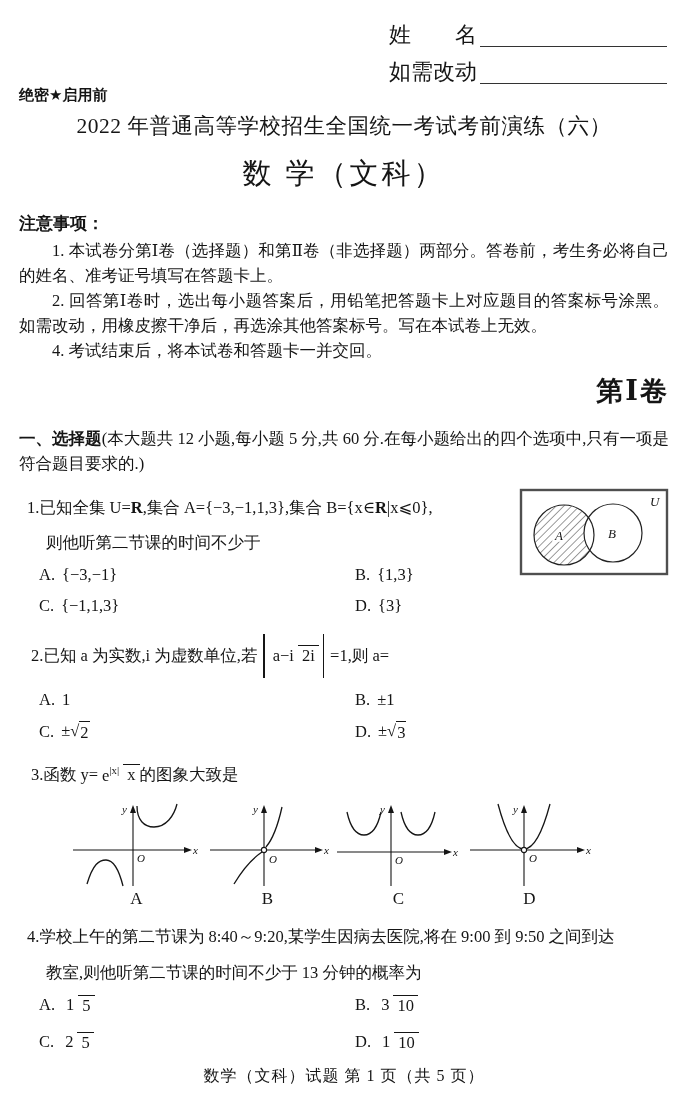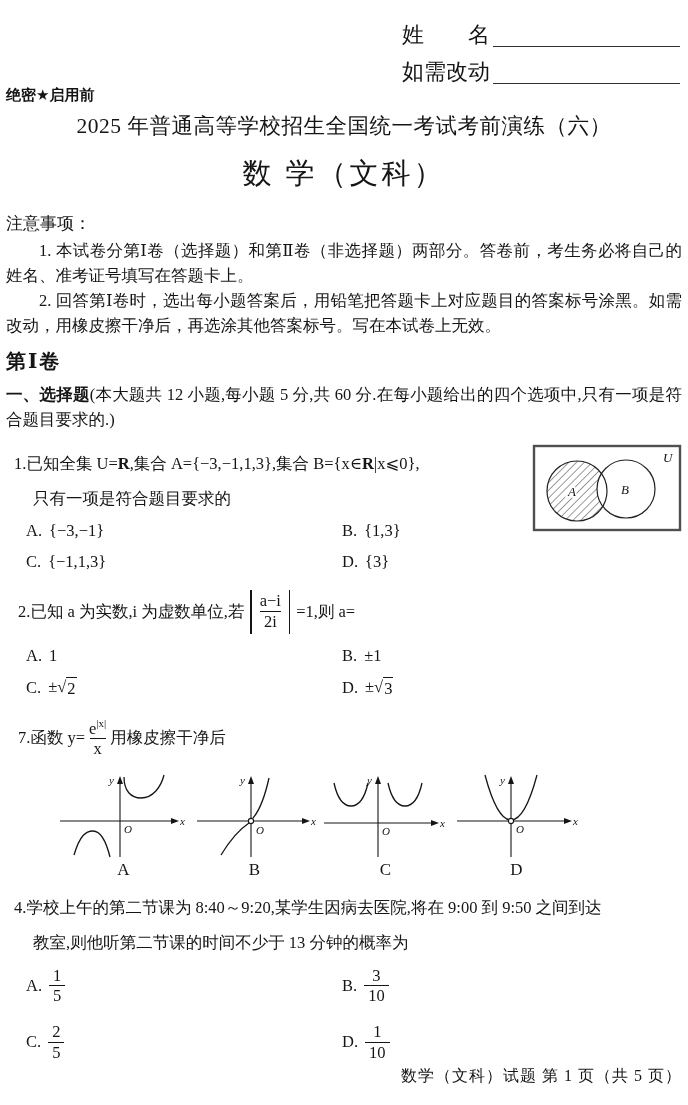--- a/index.html
+++ b/index.html
@@ -1,104 +1,105 @@
 <!DOCTYPE html>
 <html><head>
 <meta charset="utf-8">
 <style>
   html,body{margin:0;padding:0;background:#e8e8e8;}
   .page{
     width:688px;height:1105px;box-sizing:border-box;
-    margin:0 auto;padding:10px 6px 14px;
+    margin:0 auto;padding:10px 19px 14px;
     background:#ffffff;color:#151515;
     font-family:"Liberation Serif","DejaVu Serif",serif;
     font-size:16.5px;
     display:flex;flex-direction:column;overflow:hidden;
   }
   
   .fill-block{width:278px;margin-left:auto;margin-right:2px;}
   .fill-row{display:flex;align-items:flex-end;height:37px;}
   .fill-label{font-size:22px;white-space:pre;line-height:1.15;}
   .fill-line{flex:1;border-bottom:1.2px solid #333;margin-left:3px;height:30px;}
   
   .secrecy{font-family:"Liberation Sans","DejaVu Sans",sans-serif;font-weight:700;font-size:15px;margin-top:2px;}
   .exam-title{font-size:21.5px;font-weight:400;text-align:center;margin:6px 0 0;letter-spacing:.5px;}
   .subject-title{font-family:"Liberation Sans","DejaVu Sans",sans-serif;font-weight:400;font-size:29px;text-align:center;margin:14px 0 10px;letter-spacing:3px;white-space:pre;}
   
-  .notice-title{font-family:"Liberation Sans","DejaVu Sans",sans-serif;font-weight:400;font-size:17px;margin:8px 0 3px;}
+  .notice-title{font-family:"Liberation Sans","DejaVu Sans",sans-serif;font-weight:700;font-size:17px;margin:8px 0 3px;}
   .notice-item{margin:0;text-indent:2em;line-height:1.52;text-align:justify;}
   
-  .volume-title{font-size:20px;font-weight:700;text-align:left;margin:10px 0 6px;letter-spacing:2px;}
+  .volume-title{font-size:27px;font-weight:700;text-align:right;margin:10px 0 16px;letter-spacing:2px;}
   .instruction{margin:2px 0 4px;line-height:1.45;text-align:justify;}
   .instr-lead{font-family:Liberation Mono, monospace;font-weight:700;}
   
   .question{position:relative;margin-top:6px;}
   .stem{margin:8px;line-height:1.65;}
   .cont{padding-left:19px;}
   .q1 .stem{padding-right:160px;}
   .opts{display:grid;grid-template-columns:316px auto;justify-content:start;align-items:center;margin:7px 0 0 20px;row-gap:11px;}
   .opt{display:flex;align-items:center;gap:7px;white-space:nowrap;}
   
   .mathline{display:flex;align-items:center;flex-wrap:wrap;margin:12px;line-height:1.65;}
-  .frac{display:inline-flex;flex-direction:column;align-items:center;line-height:1.2;vertical-align:middle;}
+  .frac{display:inline-flex;flex-direction:row;align-items:center;line-height:1.2;vertical-align:middle;}
   .frac .num{padding:0 4px;}
   .frac .den{border-top:1.3px solid #151515;padding:0 4px;}
   .vbar{width:1.3px;background:#151515;height:44px;display:inline-block;margin:0 4px;}
   .absgrp{display:inline-flex;align-items:center;margin:0 2px;}
   sup{font-size:11px;}
   .sqrt{display:inline-flex;align-items:flex-start;}
   .radicand{border-top:1.1px solid #151515;line-height:1.3;padding:0 1px;}
   
   .graphs{display:flex;margin:4px 0 0 52px;}
   .gcell{width:131px;text-align:center;}
   .gcell svg{display:block;margin:0 auto;}
   .glabel{margin-top:1px;font-size:17px;}
   .q4-opts{row-gap:16px;margin-top:9px;}
   
   svg .curve{fill:none;stroke:#151515;stroke-width:1.3;}
   svg .axis{stroke:#151515;stroke-width:1.1;}
   svg .ah{fill:#151515;stroke:none;}
   svg text{font-family:"Liberation Serif","DejaVu Serif",serif;font-style:italic;font-size:11px;fill:#151515;}
   .venn{position:absolute;top:2px;right:0;}
   .venn text{font-size:13px;}
-  .footer{margin-top:auto;text-align:right;font-size:16px;padding-bottom:4px;letter-spacing:1px;}
+  .footer{margin-top:auto;text-align:center;font-size:16px;padding-bottom:4px;letter-spacing:1px;}
 </style>
 </head>
 <body>
 
 <div class="page">
 
   <div class="fill-block">
     <div class="fill-row">
       <span class="fill-label">姓　　名</span>
       <span class="fill-line"></span>
     </div>
     <div class="fill-row">
       <span class="fill-label">如需改动</span>
       <span class="fill-line"></span>
     </div>
   </div>
 
   <div class="secrecy">绝密★启用前</div>
-  <h1 class="exam-title">2025 年普通高等学校招生全国统一考试考前演练（六）</h1>
+  <h1 class="exam-title">2022 年普通高等学校招生全国统一考试考前演练（六）</h1>
   <h2 class="subject-title">数 学（文科）</h2>
 
   <div>
     <div class="notice-title">注意事项：</div>
     <p class="notice-item">1. 本试卷分第Ⅰ卷（选择题）和第Ⅱ卷（非选择题）两部分。答卷前，考生务必将自己的姓名、准考证号填写在答题卡上。</p>
     <p class="notice-item">2. 回答第Ⅰ卷时，选出每小题答案后，用铅笔把答题卡上对应题目的答案标号涂黑。如需改动，用橡皮擦干净后，再选涂其他答案标号。写在本试卷上无效。</p>
+    <p class="notice-item">4. 考试结束后，将本试卷和答题卡一并交回。</p>
   </div>
 
   <h3 class="volume-title">第Ⅰ卷</h3>
 
   <p class="instruction"><span class="instr-lead">一、选择题</span><span>(本大题共 12 小题,每小题 5 分,共 60 分.在每小题给出的四个选项中,只有一项是符合题目要求的.)</span></p>
 
   <div class="question q1">
     <p class="stem"><span>1.已知全集 U=</span><b>R</b><span>,集合 A={−3,−1,1,3},集合 B={x∈</span><b>R</b><span>|x⩽0},</span></p>
-    <p class="stem cont">只有一项是符合题目要求的</p>
+    <p class="stem cont">则他听第二节课的时间不少于</p>
     <div class="opts">
       <div class="opt">
           <span>A.</span>
           <span>{−3,−1}</span>
         </div>
       <div class="opt">
           <span>B.</span>
           <span>{1,3}</span>
         </div>
       <div class="opt">
@@ -161,26 +162,26 @@
           <span><span>±</span><span class="sqrt">
               <span>√</span>
               <span class="radicand">3</span>
             </span></span>
         </div>
     </div>
   </div>
 
   <div class="question">
     <div class="mathline">
-      <span>7.函数 y=</span>
+      <span>3.函数 y=</span>
       <span class="frac">
         <span class="num"><span>e</span><sup>|x|</sup></span>
         <span class="den">x</span>
       </span>
-      <span>用橡皮擦干净后</span>
+      <span>的图象大致是</span>
     </div>
 
     <div class="graphs">
       <div class="gcell">
         <svg width="131" height="88" viewBox="0 0 131 88">
           <line class="axis" x1="2" y1="50" x2="116" y2="50"></line>
             <polygon class="ah" points="121,50 113,47 113,53"></polygon>
           <line class="axis" x1="62" y1="86" x2="62" y2="10"></line>
             <polygon class="ah" points="62,5 59,13 65,13"></polygon>
           <path class="curve" d="M66,6 C66,20 73,27 83,27 C95,27 103,16 106,4"></path>

